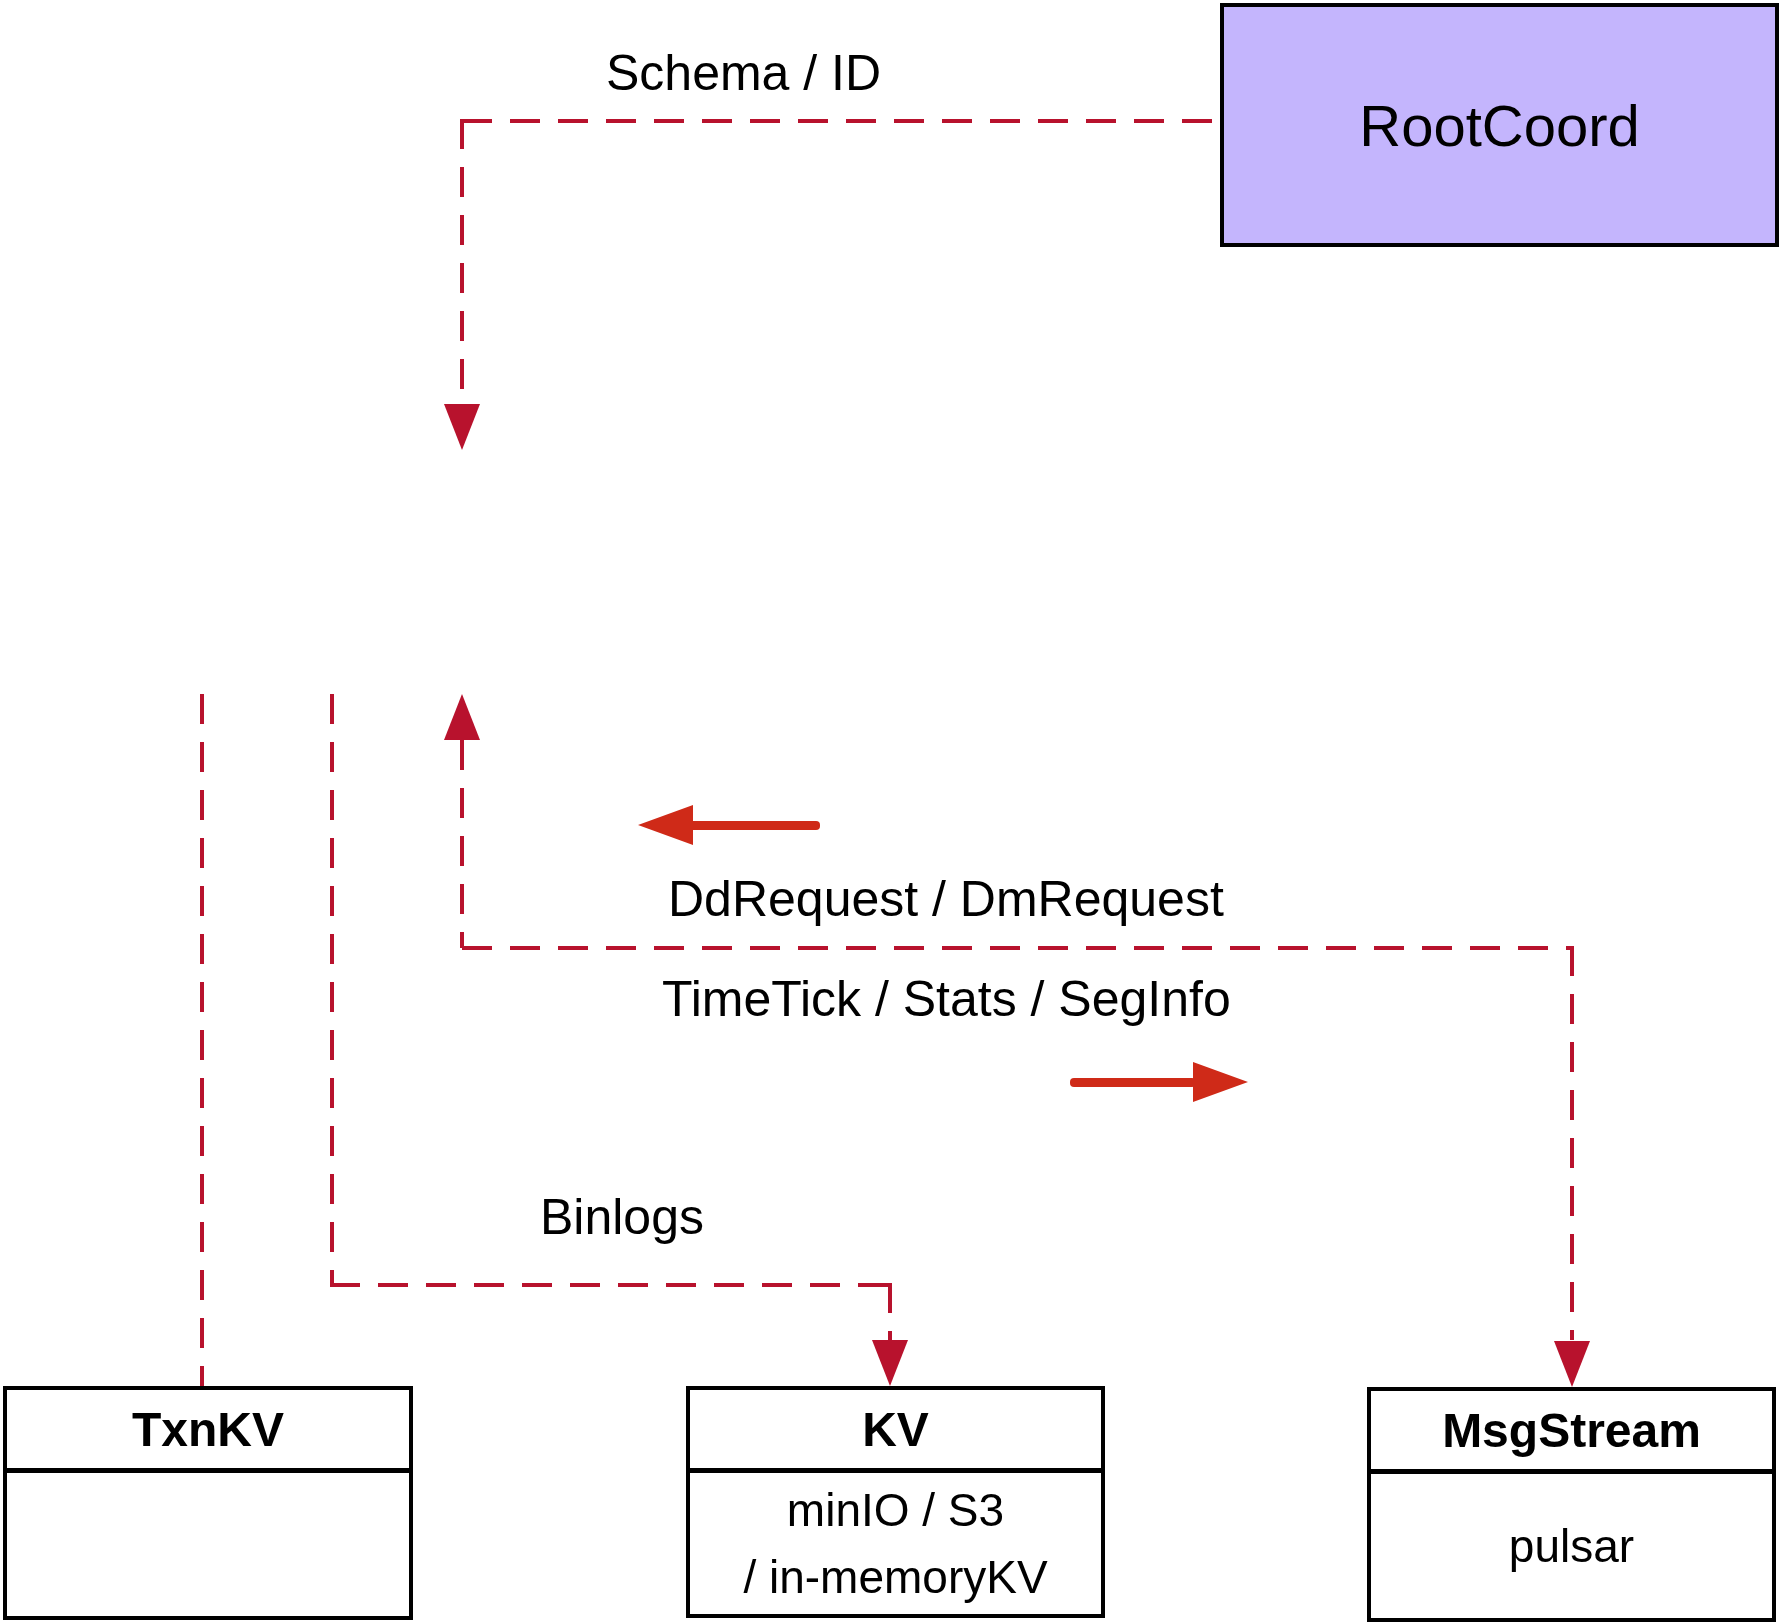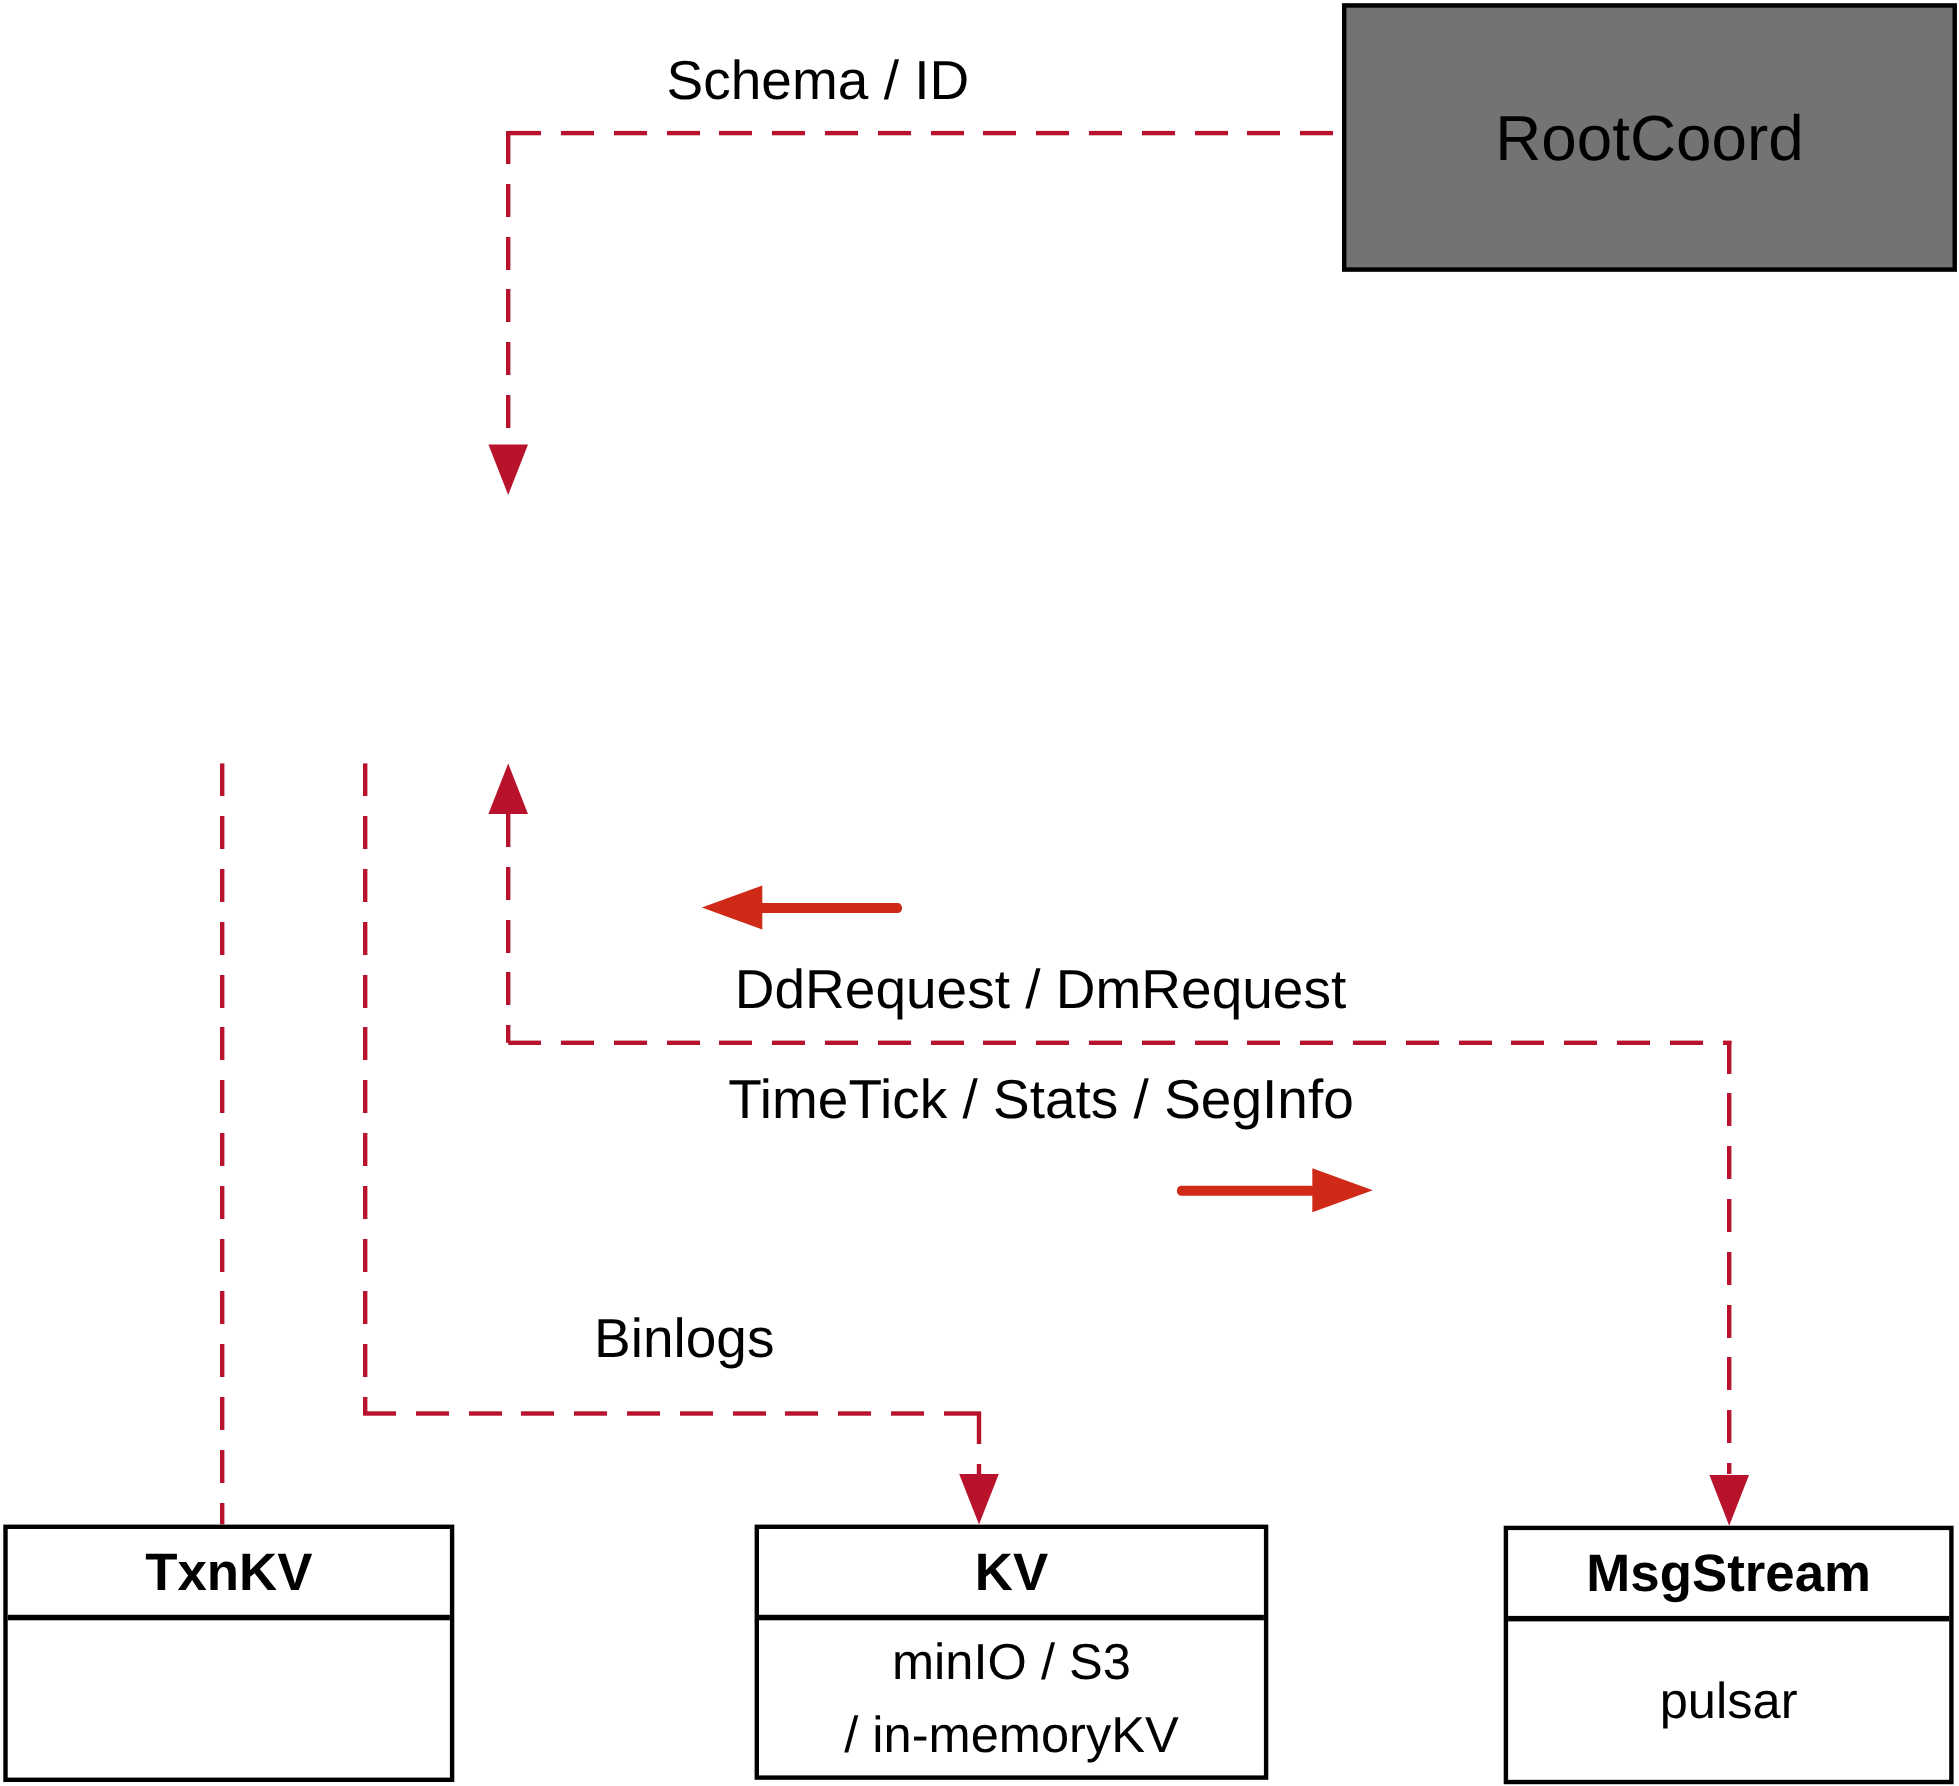--- a/index.html
+++ b/index.html
@@ -9,21 +9,21 @@
     background:#ffffff;
     font-family:"Liberation Sans","DejaVu Sans",sans-serif;
     overflow:hidden;
   }
   .abs{position:absolute;box-sizing:border-box;}
 
   
   .big-box{
     border:4px solid #000;
     display:flex;align-items:center;justify-content:center;
-    font-size:58px;color:#000;background:#737373;
+    font-size:58px;color:#000;background:#c4b5fd;
   }
   .red-box{
     border:3px solid #b8122d;
     display:flex;align-items:center;justify-content:center;
     font-size:58px;color:#b8122d;background:#fff;
   }
   .store-box{
     border:4px solid #000;background:#fff;
     display:flex;flex-direction:column;
   }
@@ -96,21 +96,21 @@
 
   <div class="abs big-box" style="left:1220px;top:3px;width:559px;height:244px;">
     <span>RootCoord</span>
   </div>
 
 
   <div class="abs store-box" style="left:3px;top:1386px;width:410px;height:234px;justify-content:space-between;">
     <div class="hdr">TxnKV</div>
   </div>
 
-  <div class="abs store-box" style="left:686px;top:1386px;width:467px;height:232px;">
+  <div class="abs store-box" style="left:686px;top:1386px;width:419px;height:232px;">
     <div class="hdr">KV</div>
     <div class="bdy">
       <span>minIO / S3</span>
       <span>/ in-memoryKV</span>
     </div>
   </div>
 
   <div class="abs store-box" style="left:1367px;top:1387px;width:409px;height:235px;">
     <div class="hdr">MsgStream</div>
     <div class="bdy">

